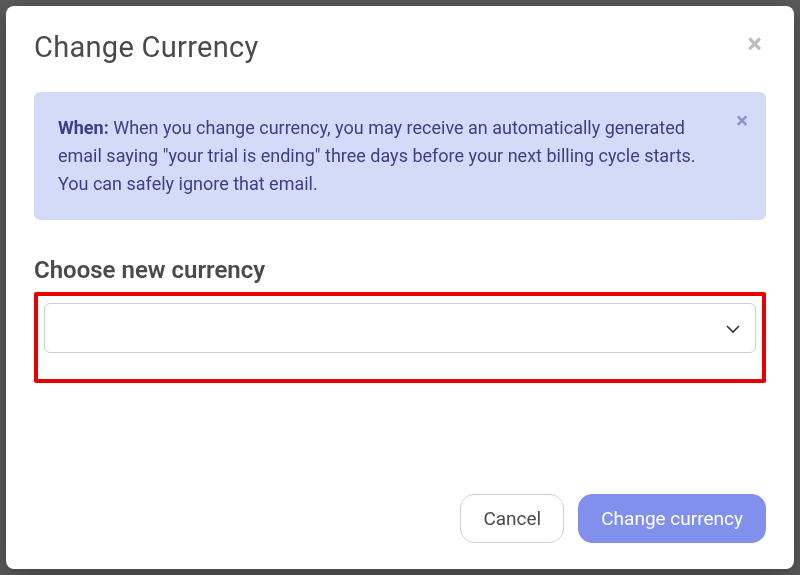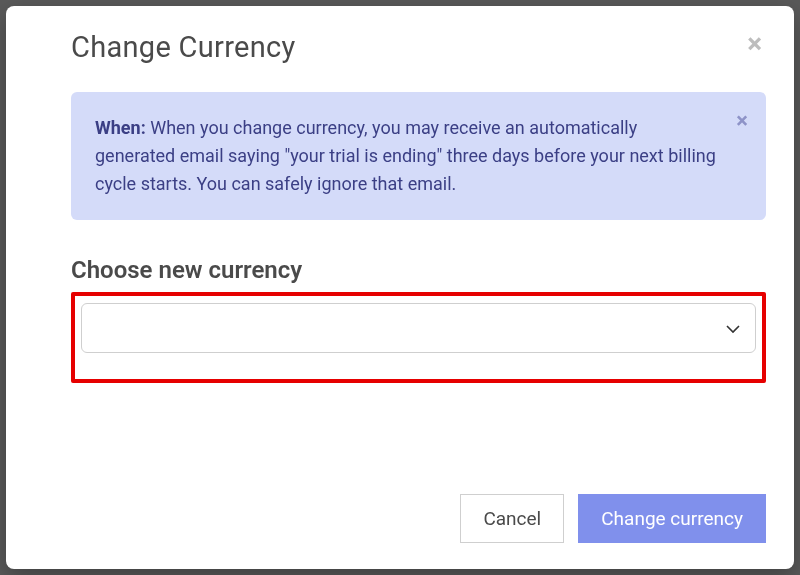--- a/index.html
+++ b/index.html
@@ -19,21 +19,20 @@
       position: absolute;
       top: 6px;
       left: 6px;
       right: 6px;
       bottom: 6px;
       background: #ffffff;
       border-radius: 8px;
       box-shadow: 0 8px 24px rgba(0,0,0,0.3);
       display: flex;
       flex-direction: column;
-      padding-left: 37px;
     }
     .modal-header {
       display: flex;
       justify-content: space-between;
       align-items: flex-start;
       padding: 24px 28px 12px 28px;
     }
     .modal-title {
       font-size: 29px;
       font-weight: 400;
@@ -113,21 +112,21 @@
     }
     .modal-footer {
       display: flex;
       justify-content: flex-end;
       gap: 14px;
       padding: 20px 28px 26px 28px;
     }
     .btn {
       font-size: 19px;
       padding: 12px 22px;
-      border-radius: 0;
+      border-radius: 14px;
       cursor: pointer;
       font-family: inherit;
       margin-top: 16px;
     }
     .btn-cancel {
       background: #ffffff;
       border: 1px solid #cfcfcf;
       color: #4a4a4a;
     }
     .btn-primary {

